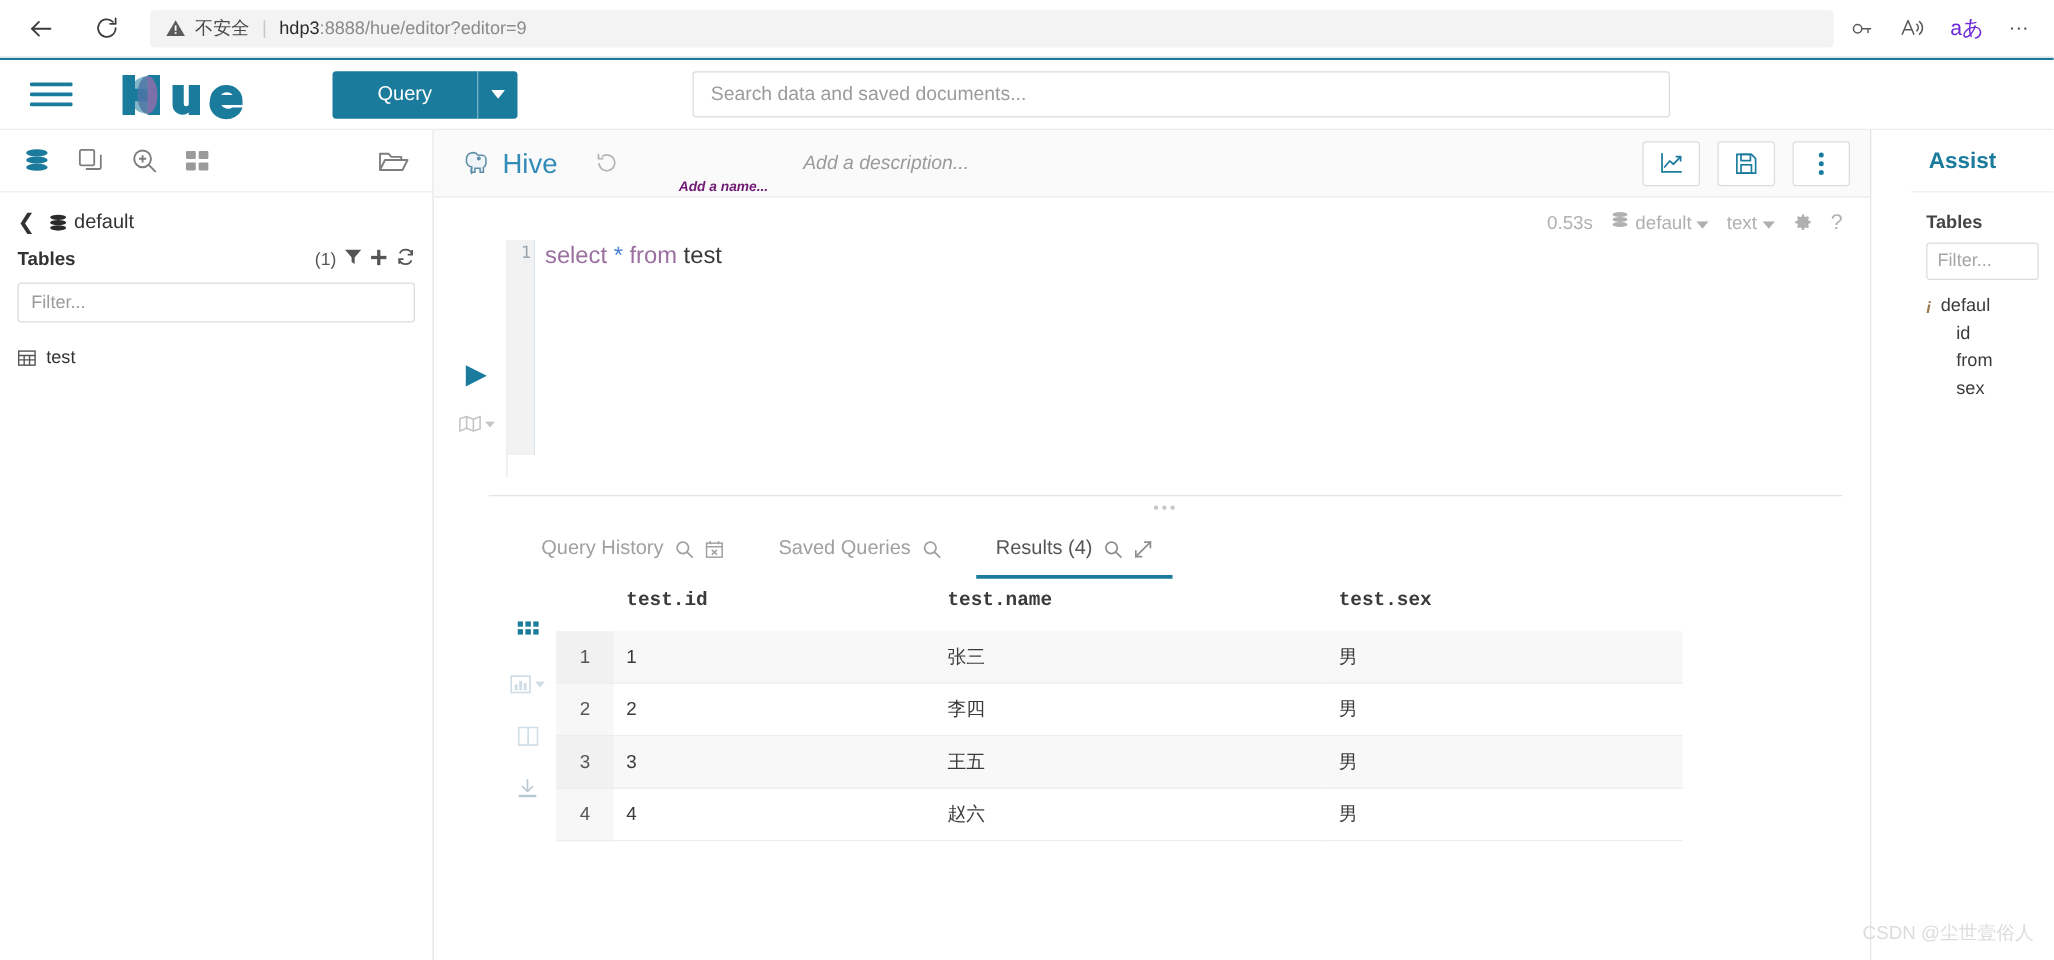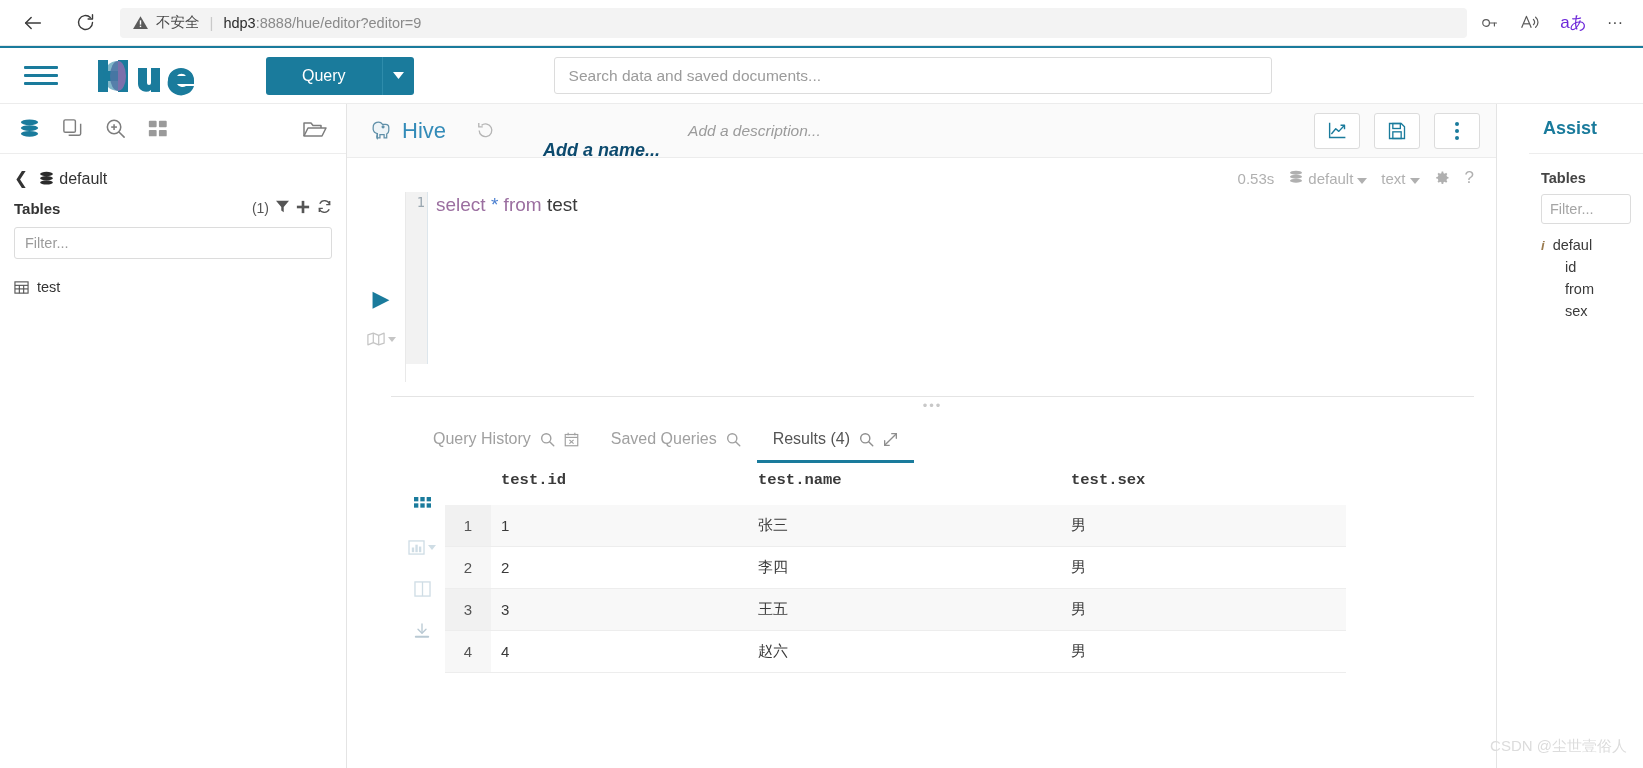--- a/index.html
+++ b/index.html
@@ -85,21 +85,21 @@
     background: #1a7b9c;
     color: #fff;
     width: 32px;
     display: flex; align-items: center; justify-content: center;
     border-left: 1px solid #2e8cab;
     border-radius: 0 3px 3px 0;
     cursor: pointer;
   }
   .search-box {
     margin-left: 140px;
-    width: 718px;
+    width: 782px;
     height: 37px;
     border: 1px solid #dcdcdc;
     border-radius: 3px;
     display: flex; align-items: center;
     padding: 0 14px;
     font-size: 15.5px;
     color: #9b9b9b;
     background: #fff;
   }
 
@@ -161,21 +161,21 @@
     display: flex; align-items: center;
     padding: 0 16px 0 22px;
     border-bottom: 1px solid #ececec;
     background: #fafafa;
   }
   .engine { display: flex; align-items: center; font-size: 22px; color: #338bb8; }
   .engine .eicon { margin-right: 8px; display:flex; }
   .hist-icon { margin-left: 30px; color: #b5b5b5; display: flex;}
   .add-name {
     margin-left: 48px;
-    font-size: 18px; font-weight: bold; font-style: italic; color: #0c4a6e; margin-top: 39px;
+    font-size: 11px; font-weight: bold; font-style: italic; color: #701a75; margin-top: 39px;
   }
   .add-desc {
     margin-left: 28px;
     font-size: 15.5px; font-style: italic; color: #9b9b9b;
   }
   .editor-header .grow { flex: 1; }
   .hdr-btn {
     width: 46px; height: 36px;
     border: 1px solid #dcdcdc;
     border-radius: 3px;
@@ -230,21 +230,21 @@
     margin: 14px 22px 0 44px;
     height: 18px;
     display: flex; align-items: center; justify-content: center;
     color: #c8c8c8; letter-spacing: 2px; font-size: 13px;
     cursor: row-resize;
   }
 
   .result-tabs {
     display: flex; align-items: flex-end;
     padding: 8px 0 0 70px;
-    gap: 0;
+    gap: 12px;
   }
   .rtab {
     display: flex; align-items: center; gap: 9px;
     padding: 8px 16px 12px 16px;
     font-size: 16px; color: #a0a0a0;
     cursor: pointer;
     border-bottom: 3px solid transparent;
   }
   .rtab.active { color: #555; border-bottom-color: #1a7b9c; }
   .rtab .ti { display: flex; align-items: center; }

